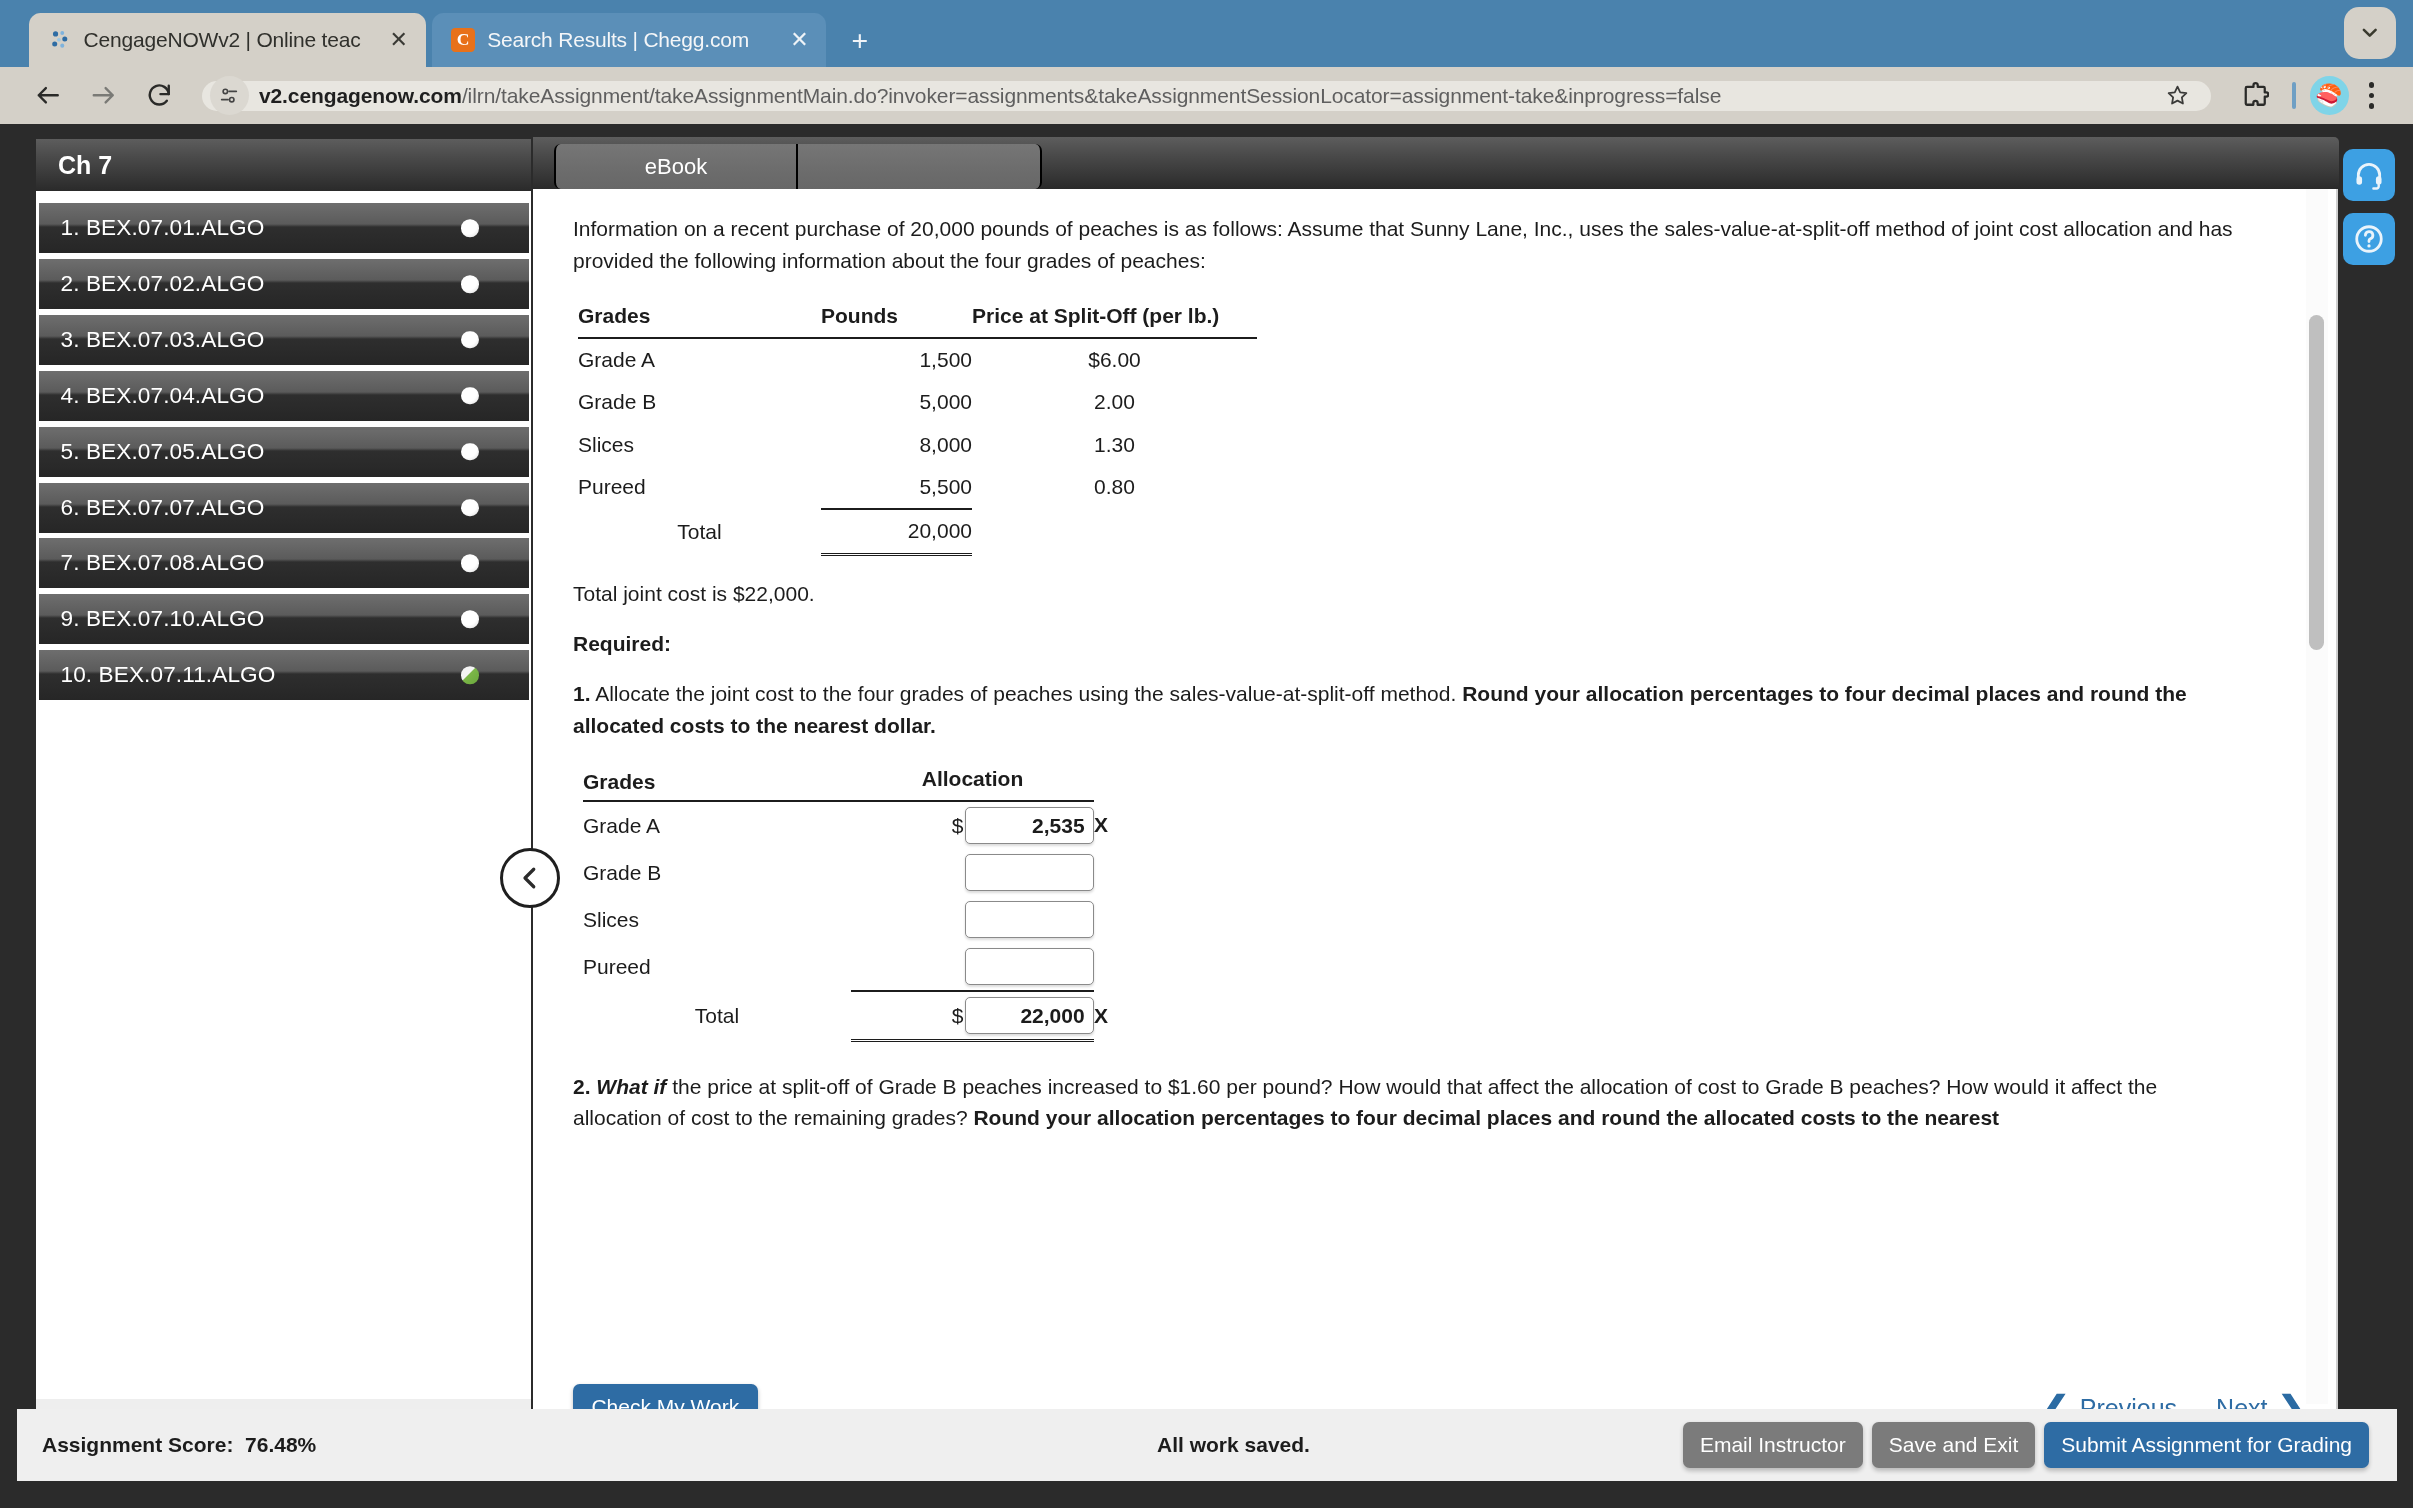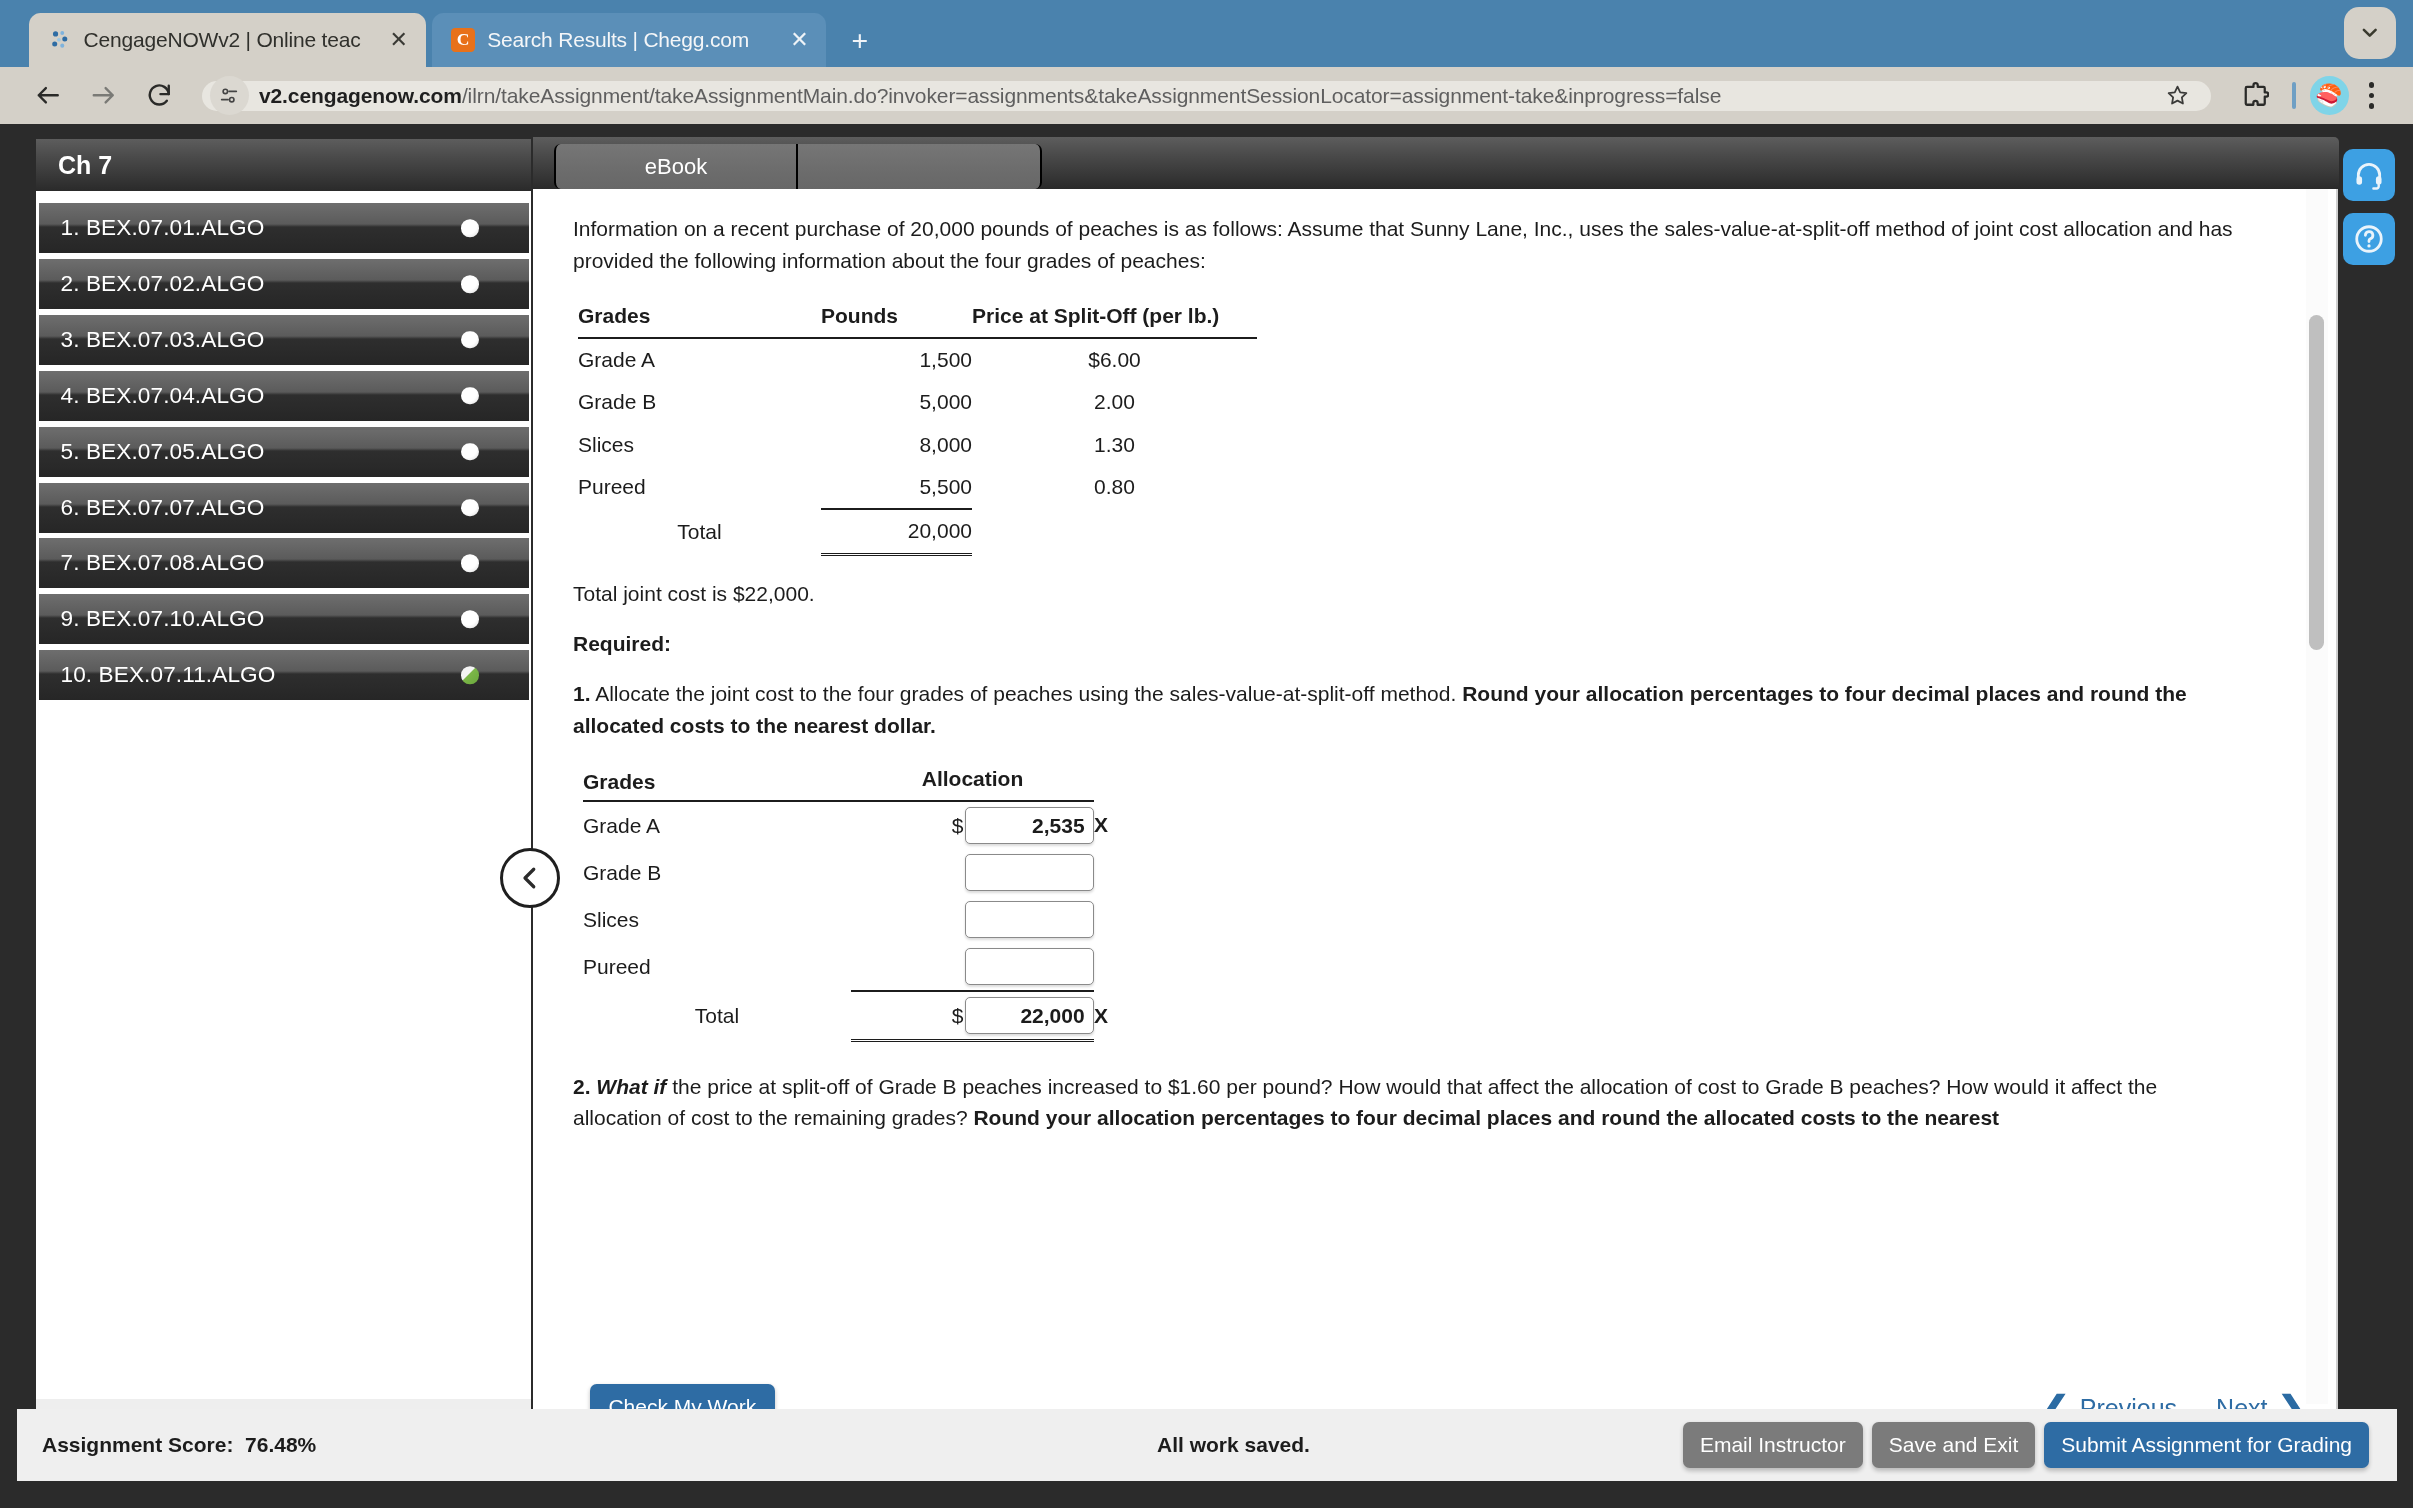--- a/index.html
+++ b/index.html
@@ -191,21 +191,21 @@
     position: absolute; right: 3.4px; top: 126px; width: 15px; height: 335px;
     background: #bfbfbf; border-radius: 7.5px;
   }
 
   
   .content-foot {
     position: absolute; left: 516px; top: 1267px; width: 1805px; height: 49px;
     background: #ffffff; border-right: 2.5px solid #cfcfcf;
   }
   .btn-check {
-    position: absolute; left: 57px; top: -20px;
+    position: absolute; left: 40px; top: -20px;
     background: #2e6ca4; color: #fff; font-size: 21px;
     border: none; border-radius: 6.7px; padding: 11px 18.4px;
     font-family: "Liberation Sans", sans-serif;
     box-shadow: 0 2.5px 4.2px rgba(0,0,0,0.25);
   }
   .pager { position: absolute; right: 30px; top: -13.4px; display: flex; align-items: center; gap: 39px; }
   .pg-link { display: flex; align-items: center; gap: 10px; font-size: 25px; color: #2e6ca4; }
   .chev { color: #2b6ba3; font-size: 34px; font-weight: bold; line-height: 1; }
 
   

